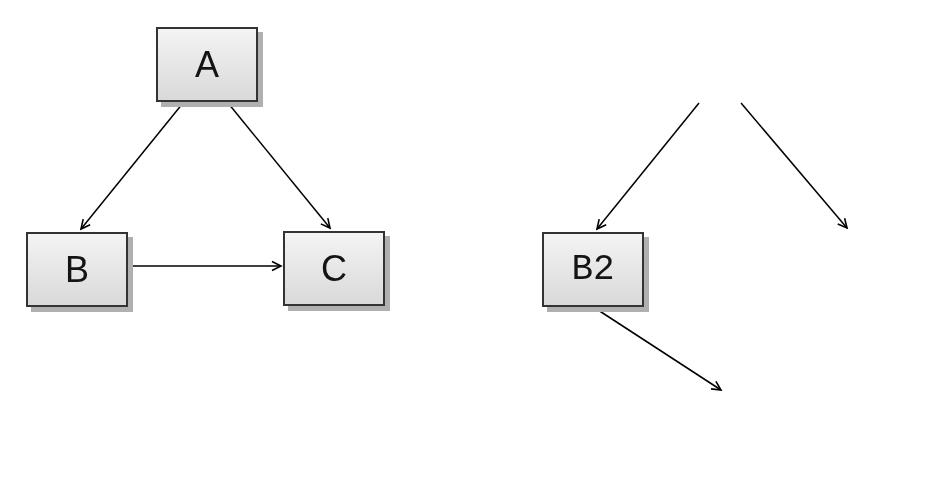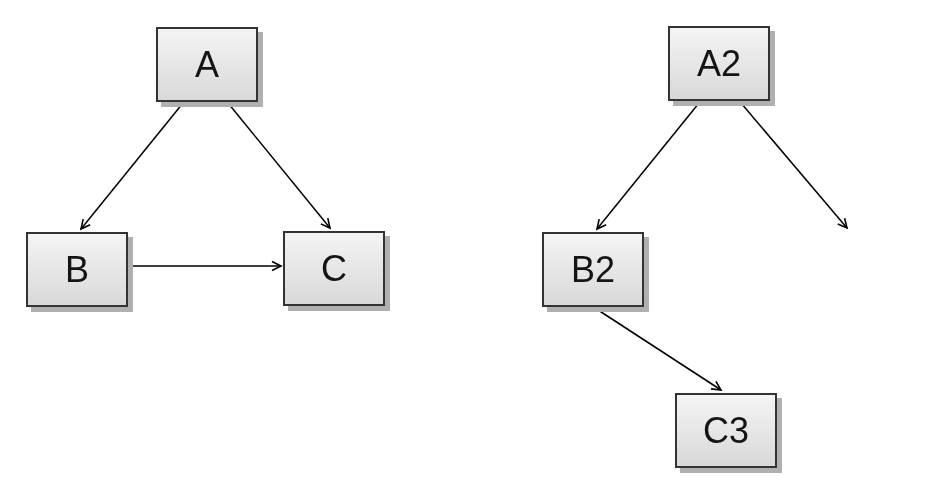--- a/index.html
+++ b/index.html
@@ -69,23 +69,17 @@
   <div class="node" style="left:156px; top:27px;">
     <span class="node-label">A</span>
   </div>
   <div class="node" style="left:26px; top:232px;">
     <span class="node-label">B</span>
   </div>
   <div class="node" style="left:283px; top:231px;">
     <span class="node-label">C</span>
   </div>
 
-  <div class="node" style="left:668px; top:26px;">
-    <span class="node-label">A2</span>
-  </div>
-  <div class="node" style="left:542px; top:232px;">
+  <div class="node" style="left:542px; top:232px;font-family:Liberation Mono, monospace;">
     <span class="node-label">B2</span>
-  </div>
-  <div class="node" style="left:675px; top:393px;">
-    <span class="node-label">C3</span>
   </div>
 
 </div>
 
 </body></html>

